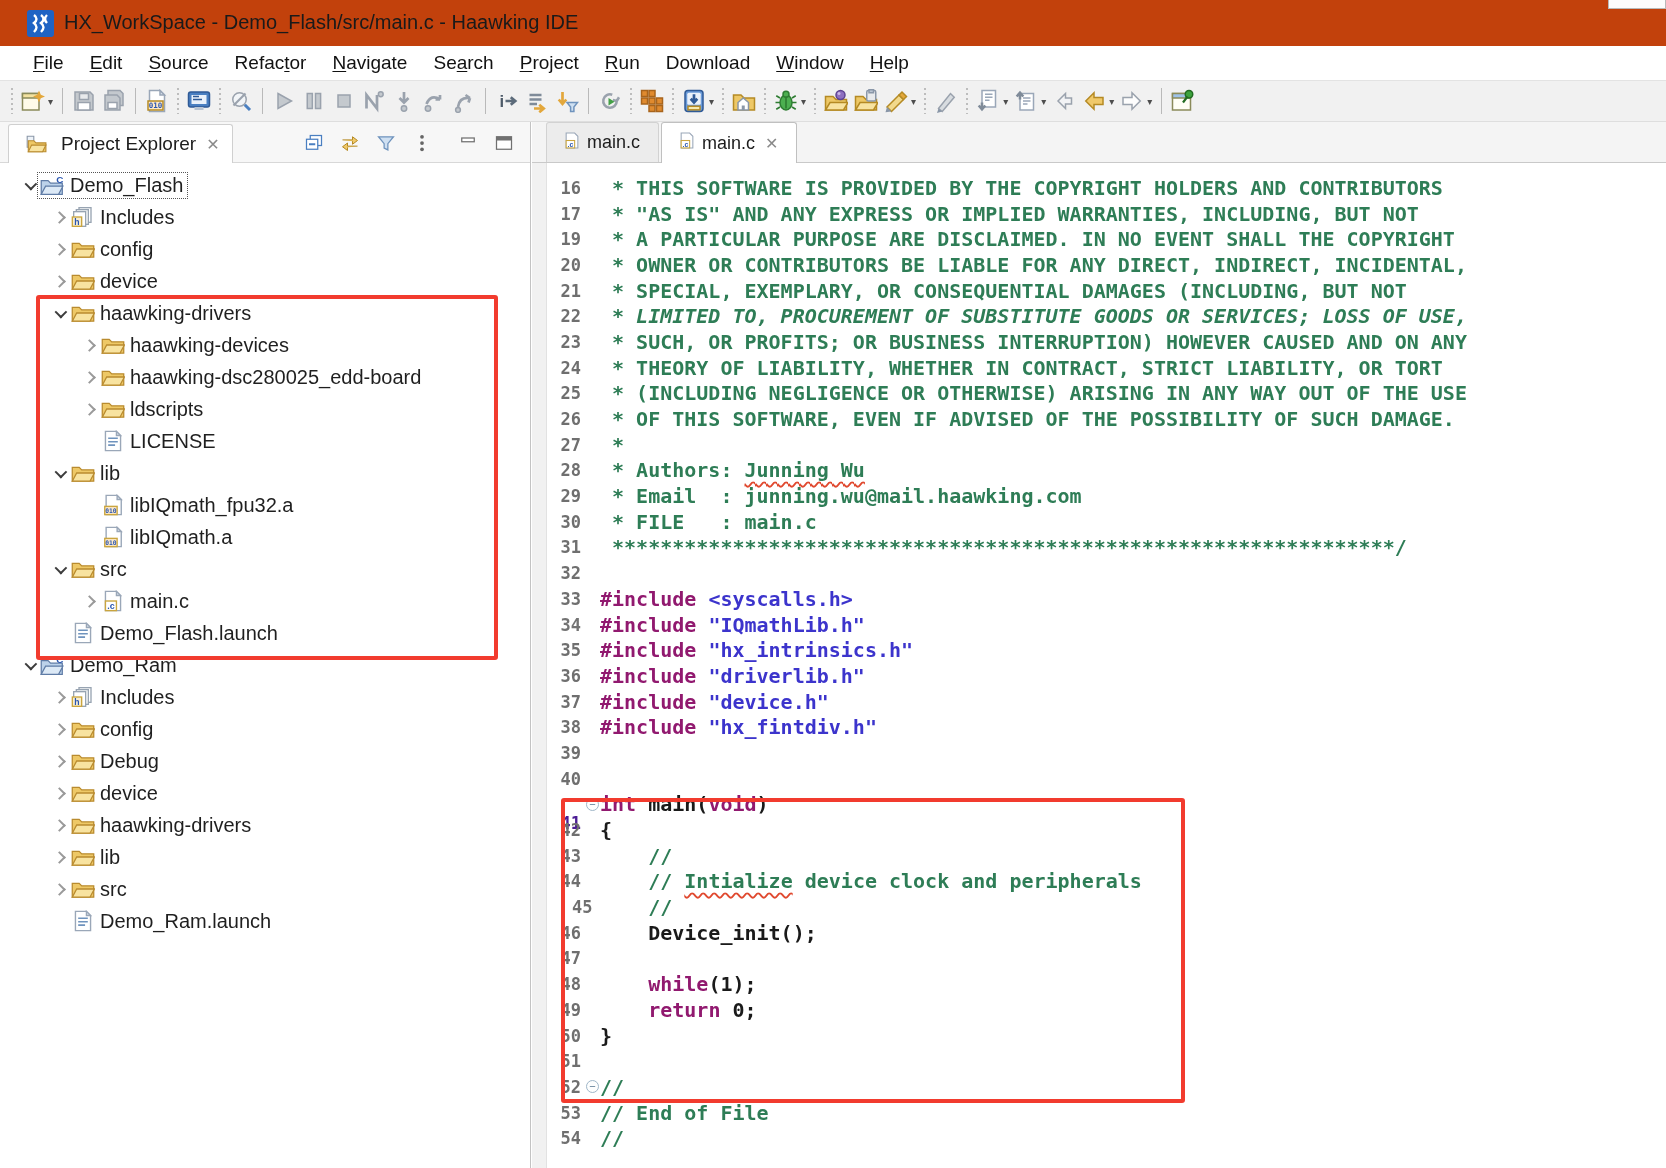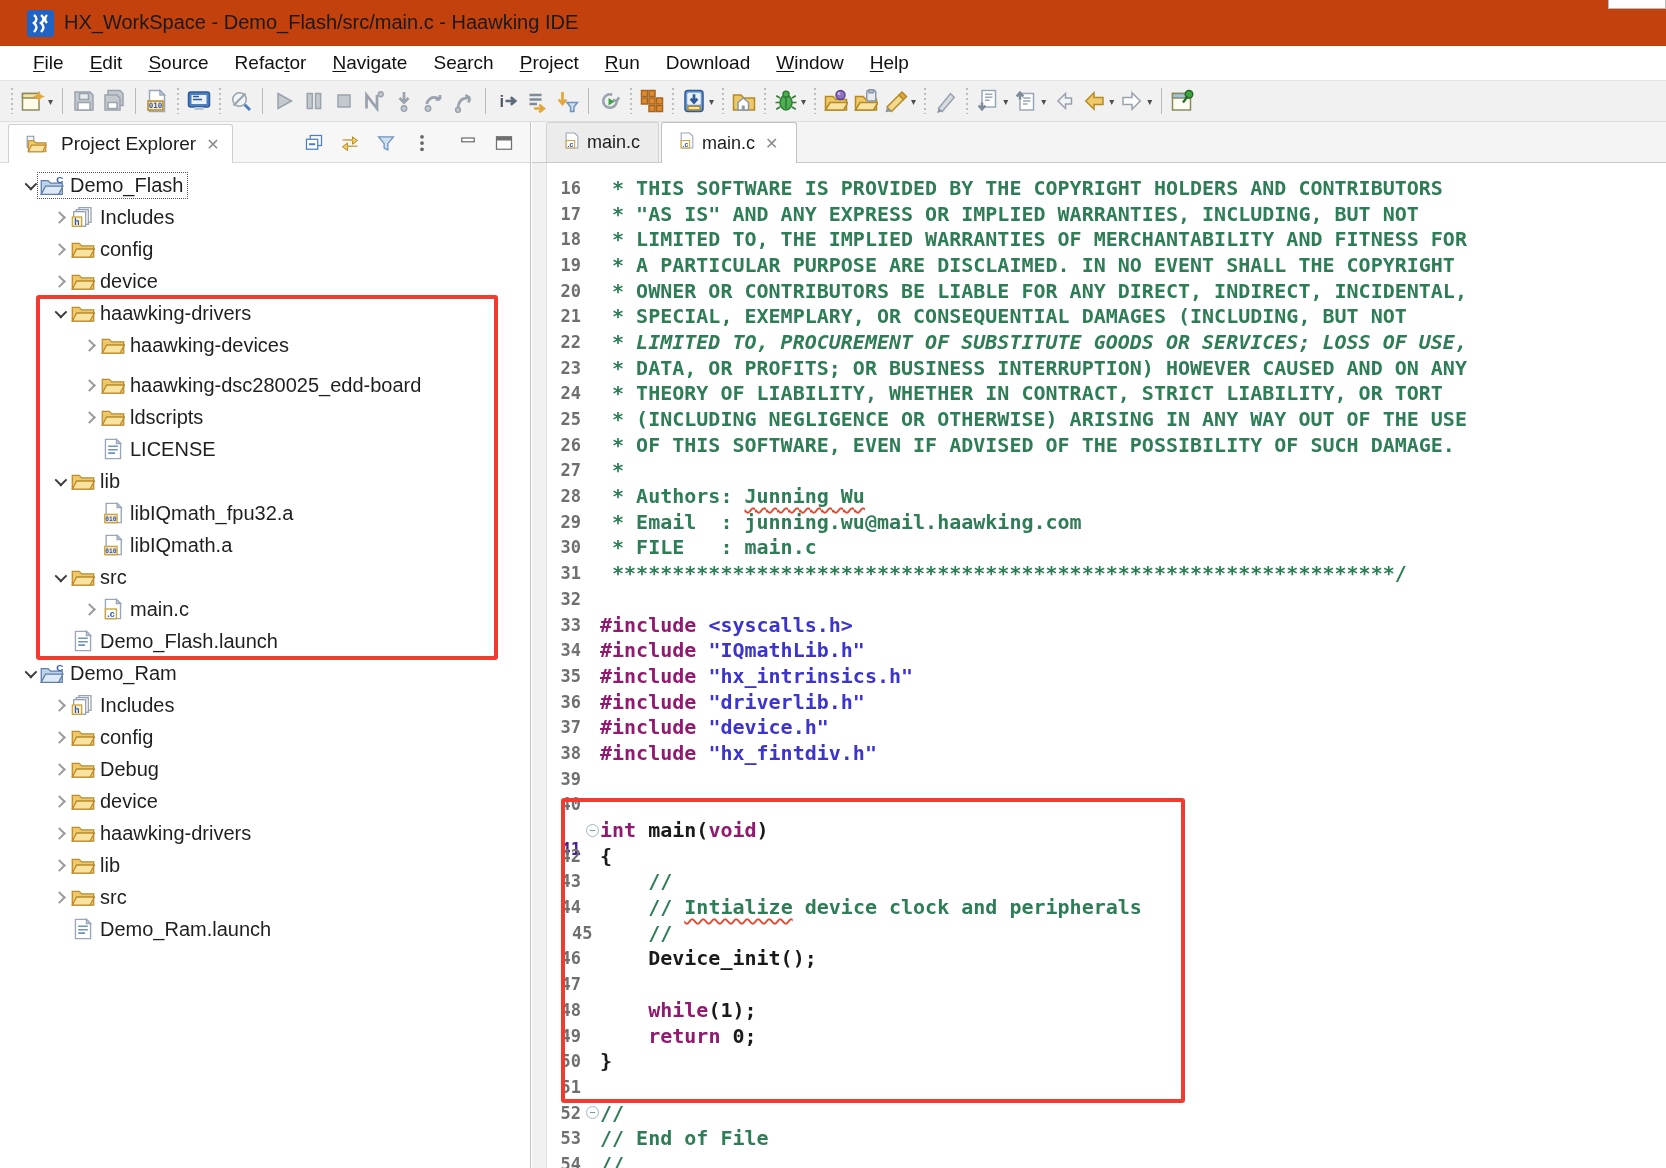--- a/index.html
+++ b/index.html
@@ -475,21 +475,21 @@
             <span class="item-body">
               <span class="t-icon">
                 <svg width="24" height="20" viewBox="0 0 19 15">
                   <path d="M1 3 h5.5 l2 2 h9.5 v9 H1z" fill="#eec866" stroke="#b98b2f"></path>
                   <path d="M1 14 L4.5 7.5 h14 l-3.5 6.5z" fill="#f8e3a0" stroke="#b98b2f"></path>
                 </svg>
               </span>
               <span>haawking-devices</span>
             </span>
           </div>
-          <div class="tree-row" style="padding-left: 80px; margin-top: 8px;">
+          <div class="tree-row" style="padding-left: 80px;">
             <span class="chev-box">
               <span class="chev collapsed"></span>
             </span>
             <span class="item-body">
               <span class="t-icon">
                 <svg width="24" height="20" viewBox="0 0 19 15">
                   <path d="M1 3 h5.5 l2 2 h9.5 v9 H1z" fill="#eec866" stroke="#b98b2f"></path>
                   <path d="M1 14 L4.5 7.5 h14 l-3.5 6.5z" fill="#f8e3a0" stroke="#b98b2f"></path>
                 </svg>
               </span>
@@ -767,25 +767,20 @@
               <span class="ln" style="color: rgb(111, 111, 111);">16</span>
               <span class="foldc"></span>
               <span class="cline"><span style="color: rgb(46, 125, 86);"> * THIS SOFTWARE IS PROVIDED BY THE COPYRIGHT HOLDERS AND CONTRIBUTORS</span></span>
             </div>
             <div class="crow">
               <span class="ln" style="color: rgb(111, 111, 111);">17</span>
               <span class="foldc"></span>
               <span class="cline"><span style="color: rgb(46, 125, 86);"> * "AS IS" AND ANY EXPRESS OR IMPLIED WARRANTIES, INCLUDING, BUT NOT</span></span>
             </div>
             <div class="crow">
-              <span class="ln" style="color: rgb(111, 111, 111);">18</span>
-              <span class="foldc"></span>
-              <span class="cline"><span style="color: rgb(46, 125, 86);"> * LIMITED TO, THE IMPLIED WARRANTIES OF MERCHANTABILITY AND FITNESS FOR</span></span>
-            </div>
-            <div class="crow">
               <span class="ln" style="color: rgb(111, 111, 111);">19</span>
               <span class="foldc"></span>
               <span class="cline"><span style="color: rgb(46, 125, 86);"> * A PARTICULAR PURPOSE ARE DISCLAIMED. IN NO EVENT SHALL THE COPYRIGHT</span></span>
             </div>
             <div class="crow">
               <span class="ln" style="color: rgb(111, 111, 111);">20</span>
               <span class="foldc"></span>
               <span class="cline"><span style="color: rgb(46, 125, 86);"> * OWNER OR CONTRIBUTORS BE LIABLE FOR ANY DIRECT, INDIRECT, INCIDENTAL,</span></span>
             </div>
             <div class="crow">
@@ -794,21 +789,21 @@
               <span class="cline"><span style="color: rgb(46, 125, 86);"> * SPECIAL, EXEMPLARY, OR CONSEQUENTIAL DAMAGES (INCLUDING, BUT NOT</span></span>
             </div>
             <div class="crow">
               <span class="ln" style="color: rgb(111, 111, 111);">22</span>
               <span class="foldc"></span>
               <span class="cline"><span style="color: rgb(46, 125, 86); font-style: italic;"> * LIMITED TO, PROCUREMENT OF SUBSTITUTE GOODS OR SERVICES; LOSS OF USE,</span></span>
             </div>
             <div class="crow">
               <span class="ln" style="color: rgb(111, 111, 111);">23</span>
               <span class="foldc"></span>
-              <span class="cline"><span style="color: rgb(46, 125, 86);"> * DATA, OR PROFITS; OR BUSINESS INTERRUPTION) HOWEVER CAUSED AND ON ANY</span></span>
+              <span class="cline"><span style="color: rgb(46, 125, 86);"> * SUCH, OR PROFITS; OR BUSINESS INTERRUPTION) HOWEVER CAUSED AND ON ANY</span></span>
             </div>
             <div class="crow">
               <span class="ln" style="color: rgb(111, 111, 111);">24</span>
               <span class="foldc"></span>
               <span class="cline"><span style="color: rgb(46, 125, 86);"> * THEORY OF LIABILITY, WHETHER IN CONTRACT, STRICT LIABILITY, OR TORT</span></span>
             </div>
             <div class="crow">
               <span class="ln" style="color: rgb(111, 111, 111);">25</span>
               <span class="foldc"></span>
               <span class="cline"><span style="color: rgb(46, 125, 86);"> * (INCLUDING NEGLIGENCE OR OTHERWISE) ARISING IN ANY WAY OUT OF THE USE</span></span>

